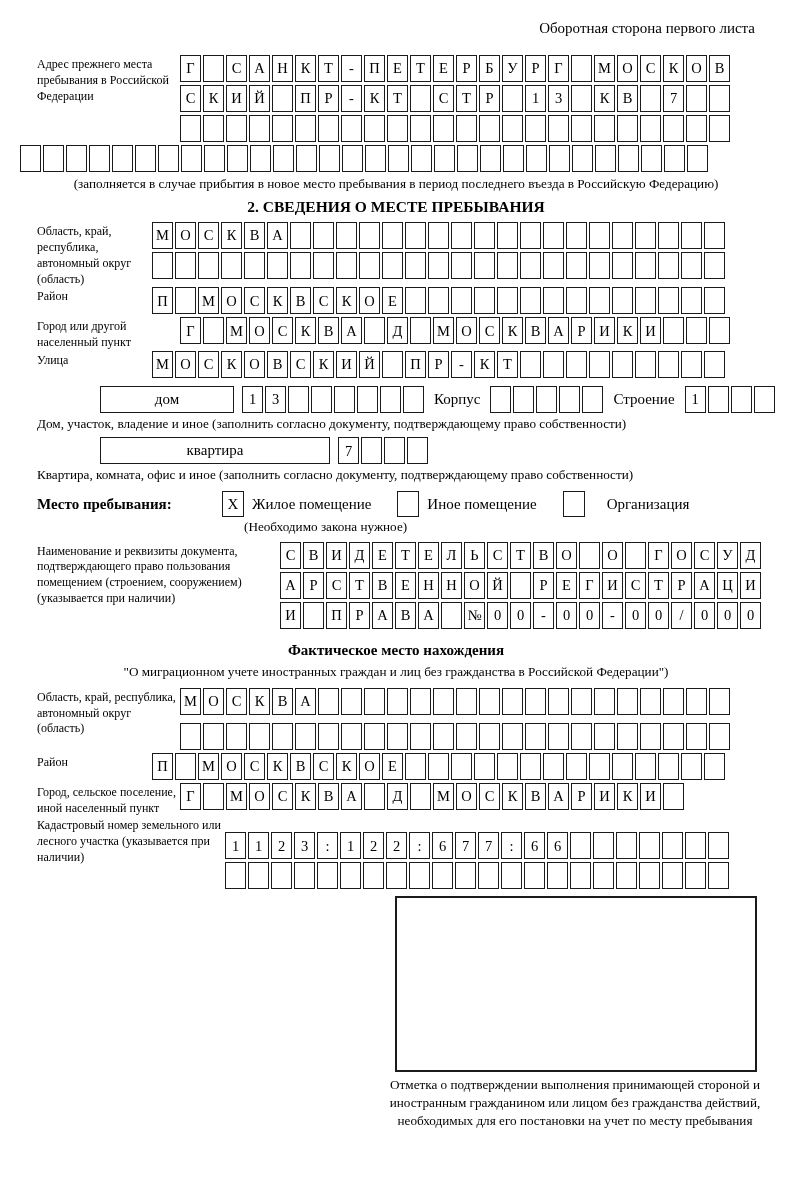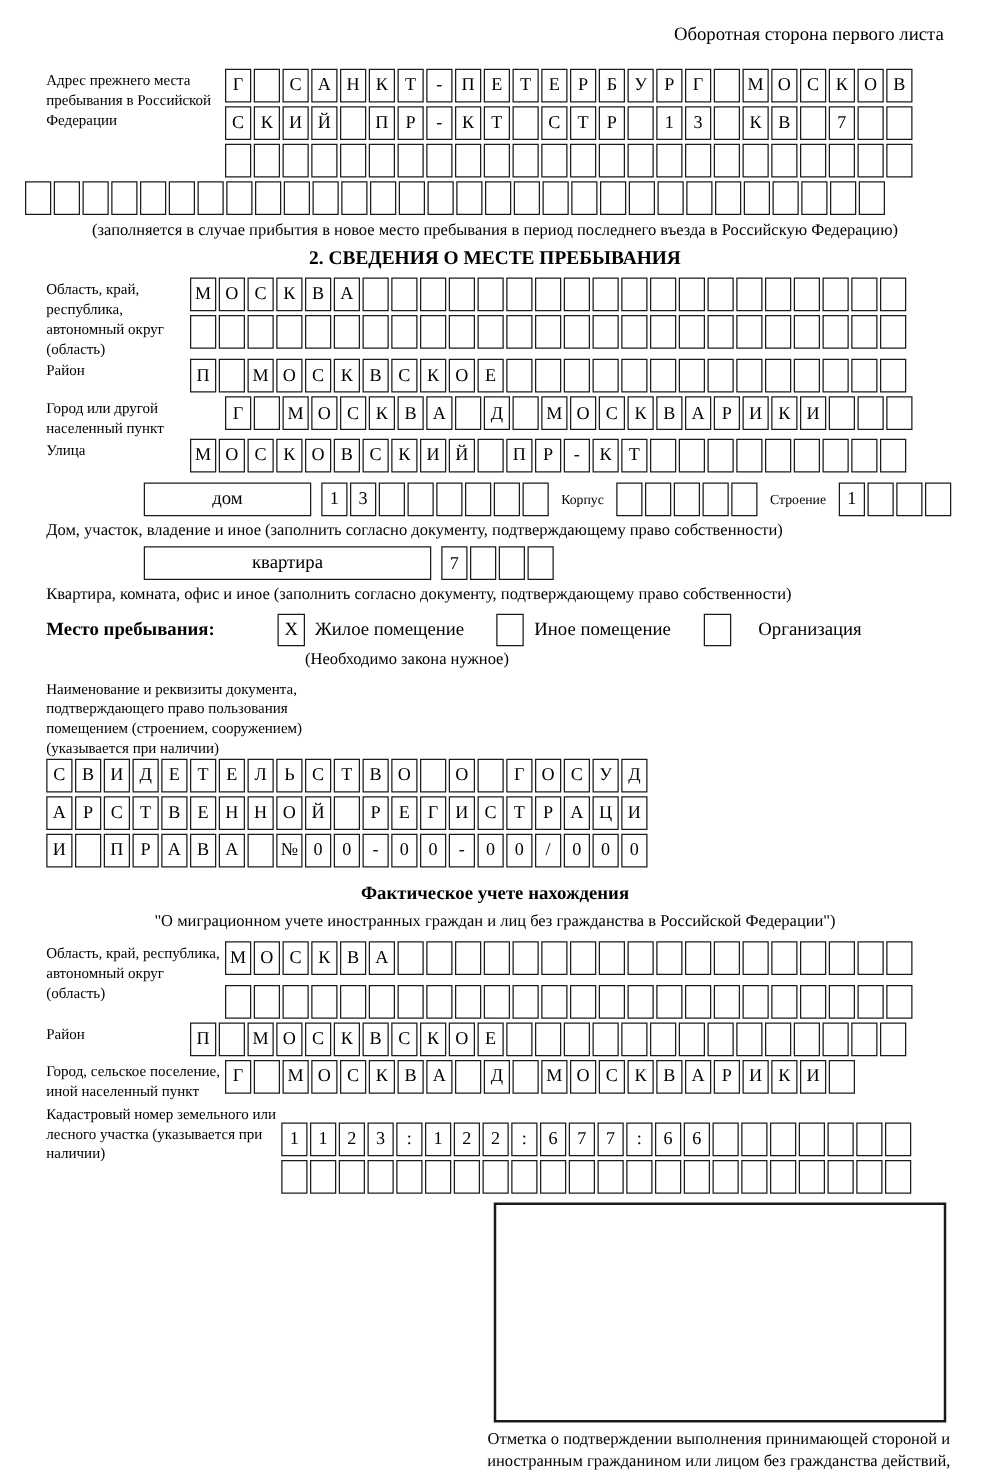--- a/index.html
+++ b/index.html
@@ -45,27 +45,27 @@
   .mesto-row{display:flex;align-items:center;margin-top:8px;}
 
   .stamp-box{
     width:358px;height:172px;border:2px solid #1b1b1b;margin-left:358px;margin-top:4px;
     background:#fff;
   }
   .stamp-caption{
     width:396px;margin-left:340px;margin-top:4px;
     font-size:13.2px;line-height:1.35;text-align:center;
   }
-  .indent-dom{margin-left:38px;display:flex;align-items:center;margin-top:5px;margin-bottom:2px;padding-left:40px;}
+  .indent-dom{margin-left:23px;display:flex;align-items:center;margin-top:5px;margin-bottom:2px;padding-left:40px;}
   .gap8{width:8px;flex:none;}
-  .korpus-label,.stroenie-label{font-size:11px;padding:0 10px;flex:none;}
+  .korpus-label,.stroenie-label{font-size:15px;padding:0 10px;flex:none;}
   .note-left{margin:1px 0 4px 0;}
   .full-row{margin-left:-17px;}
   .mesto-note{margin-left:207px;margin-top:1px;}
-  .doc-field{margin-top:6px;flex-direction:column;}
+  .doc-field{margin-top:6px;}
   .fact-note{margin:0;}
   .kad-rows{margin-top:16px;}
 </style>
 </head>
 <body>
 
 <div class="page">
 
   <div class="corner-note">Оборотная сторона первого листа</div>
 
@@ -468,21 +468,21 @@
           <span class="cell">0</span>
           <span class="cell">0</span>
           <span class="cell">/</span>
           <span class="cell">0</span>
           <span class="cell">0</span>
           <span class="cell">0</span>
         </div>
     </div>
   </div>
 
-  <div class="sub-title">Фактическое учете нахождения</div>
+  <div class="sub-title">Фактическое место нахождения</div>
   <div class="caption center" style="margin-bottom:8px;">"О миграционном учете иностранных граждан и лиц без гражданства в Российской Федерации")</div>
 
   <div class="field">
     <div class="label lw-m">Область, край, республика, автономный округ (область)</div>
     <div class="rows">
       <div class="boxrow" style="margin-bottom:8px;">
           <span class="cell">М</span>
           <span class="cell">О</span>
           <span class="cell">С</span>
           <span class="cell">К</span>

